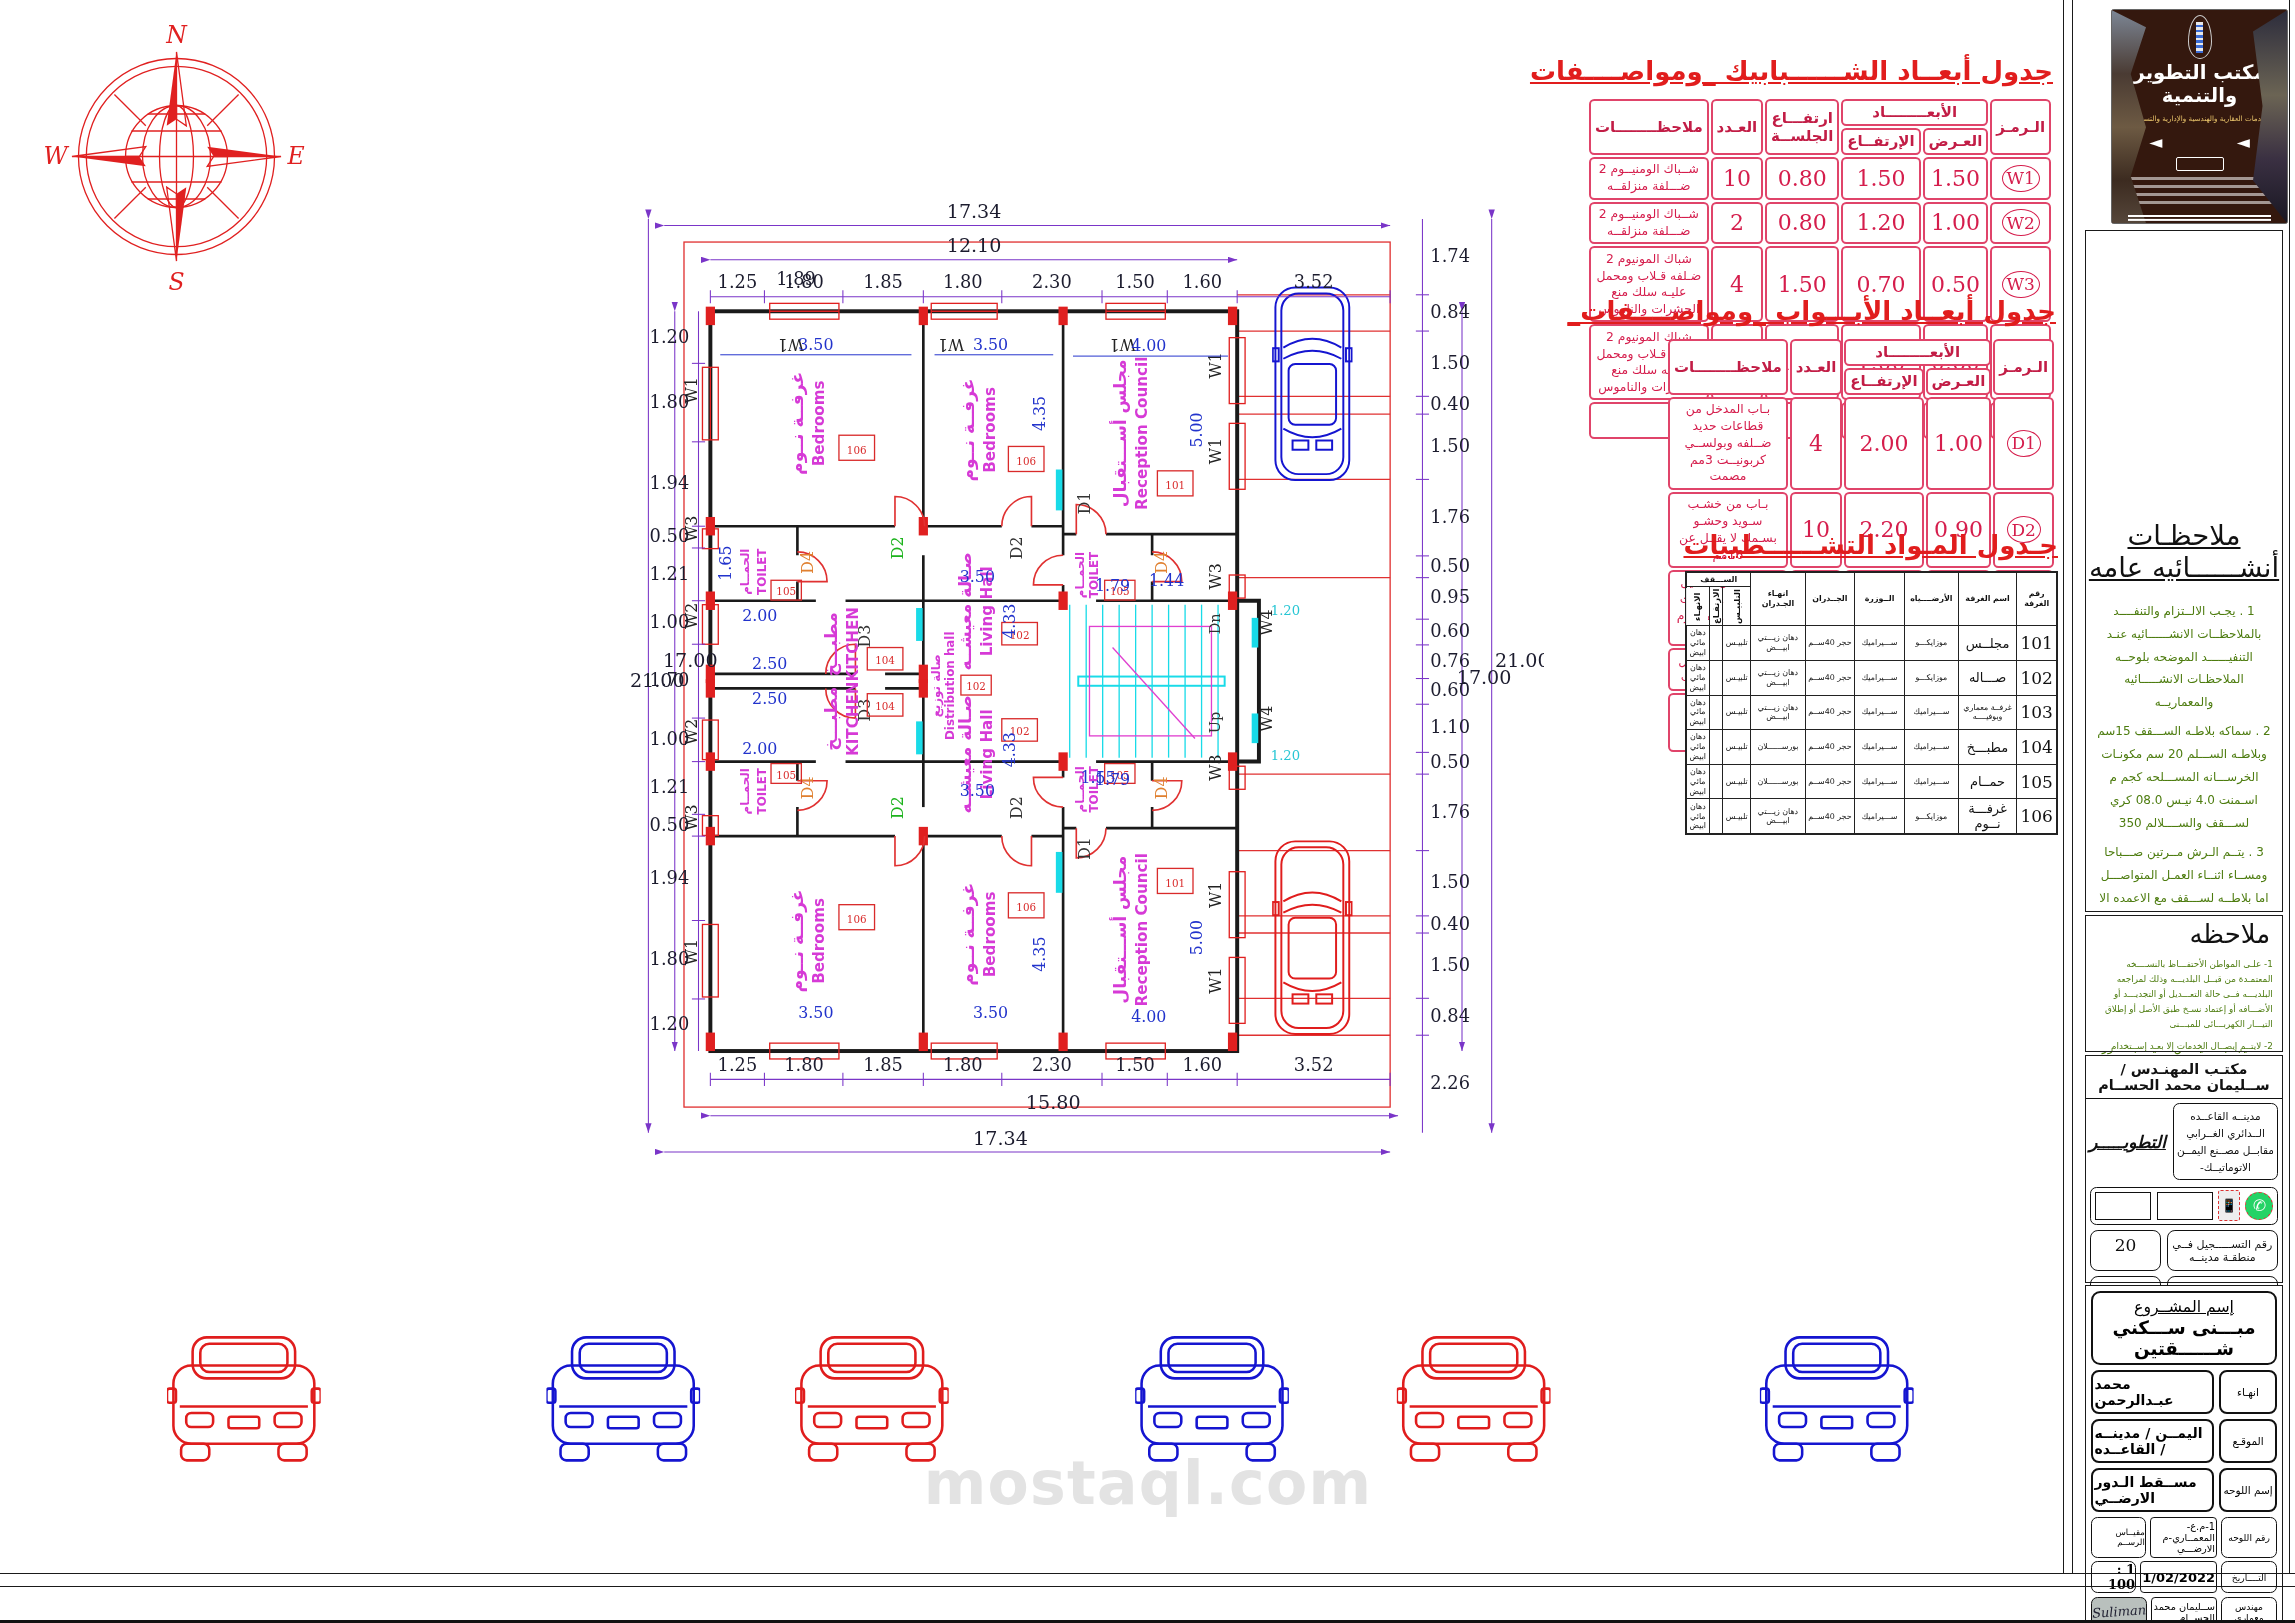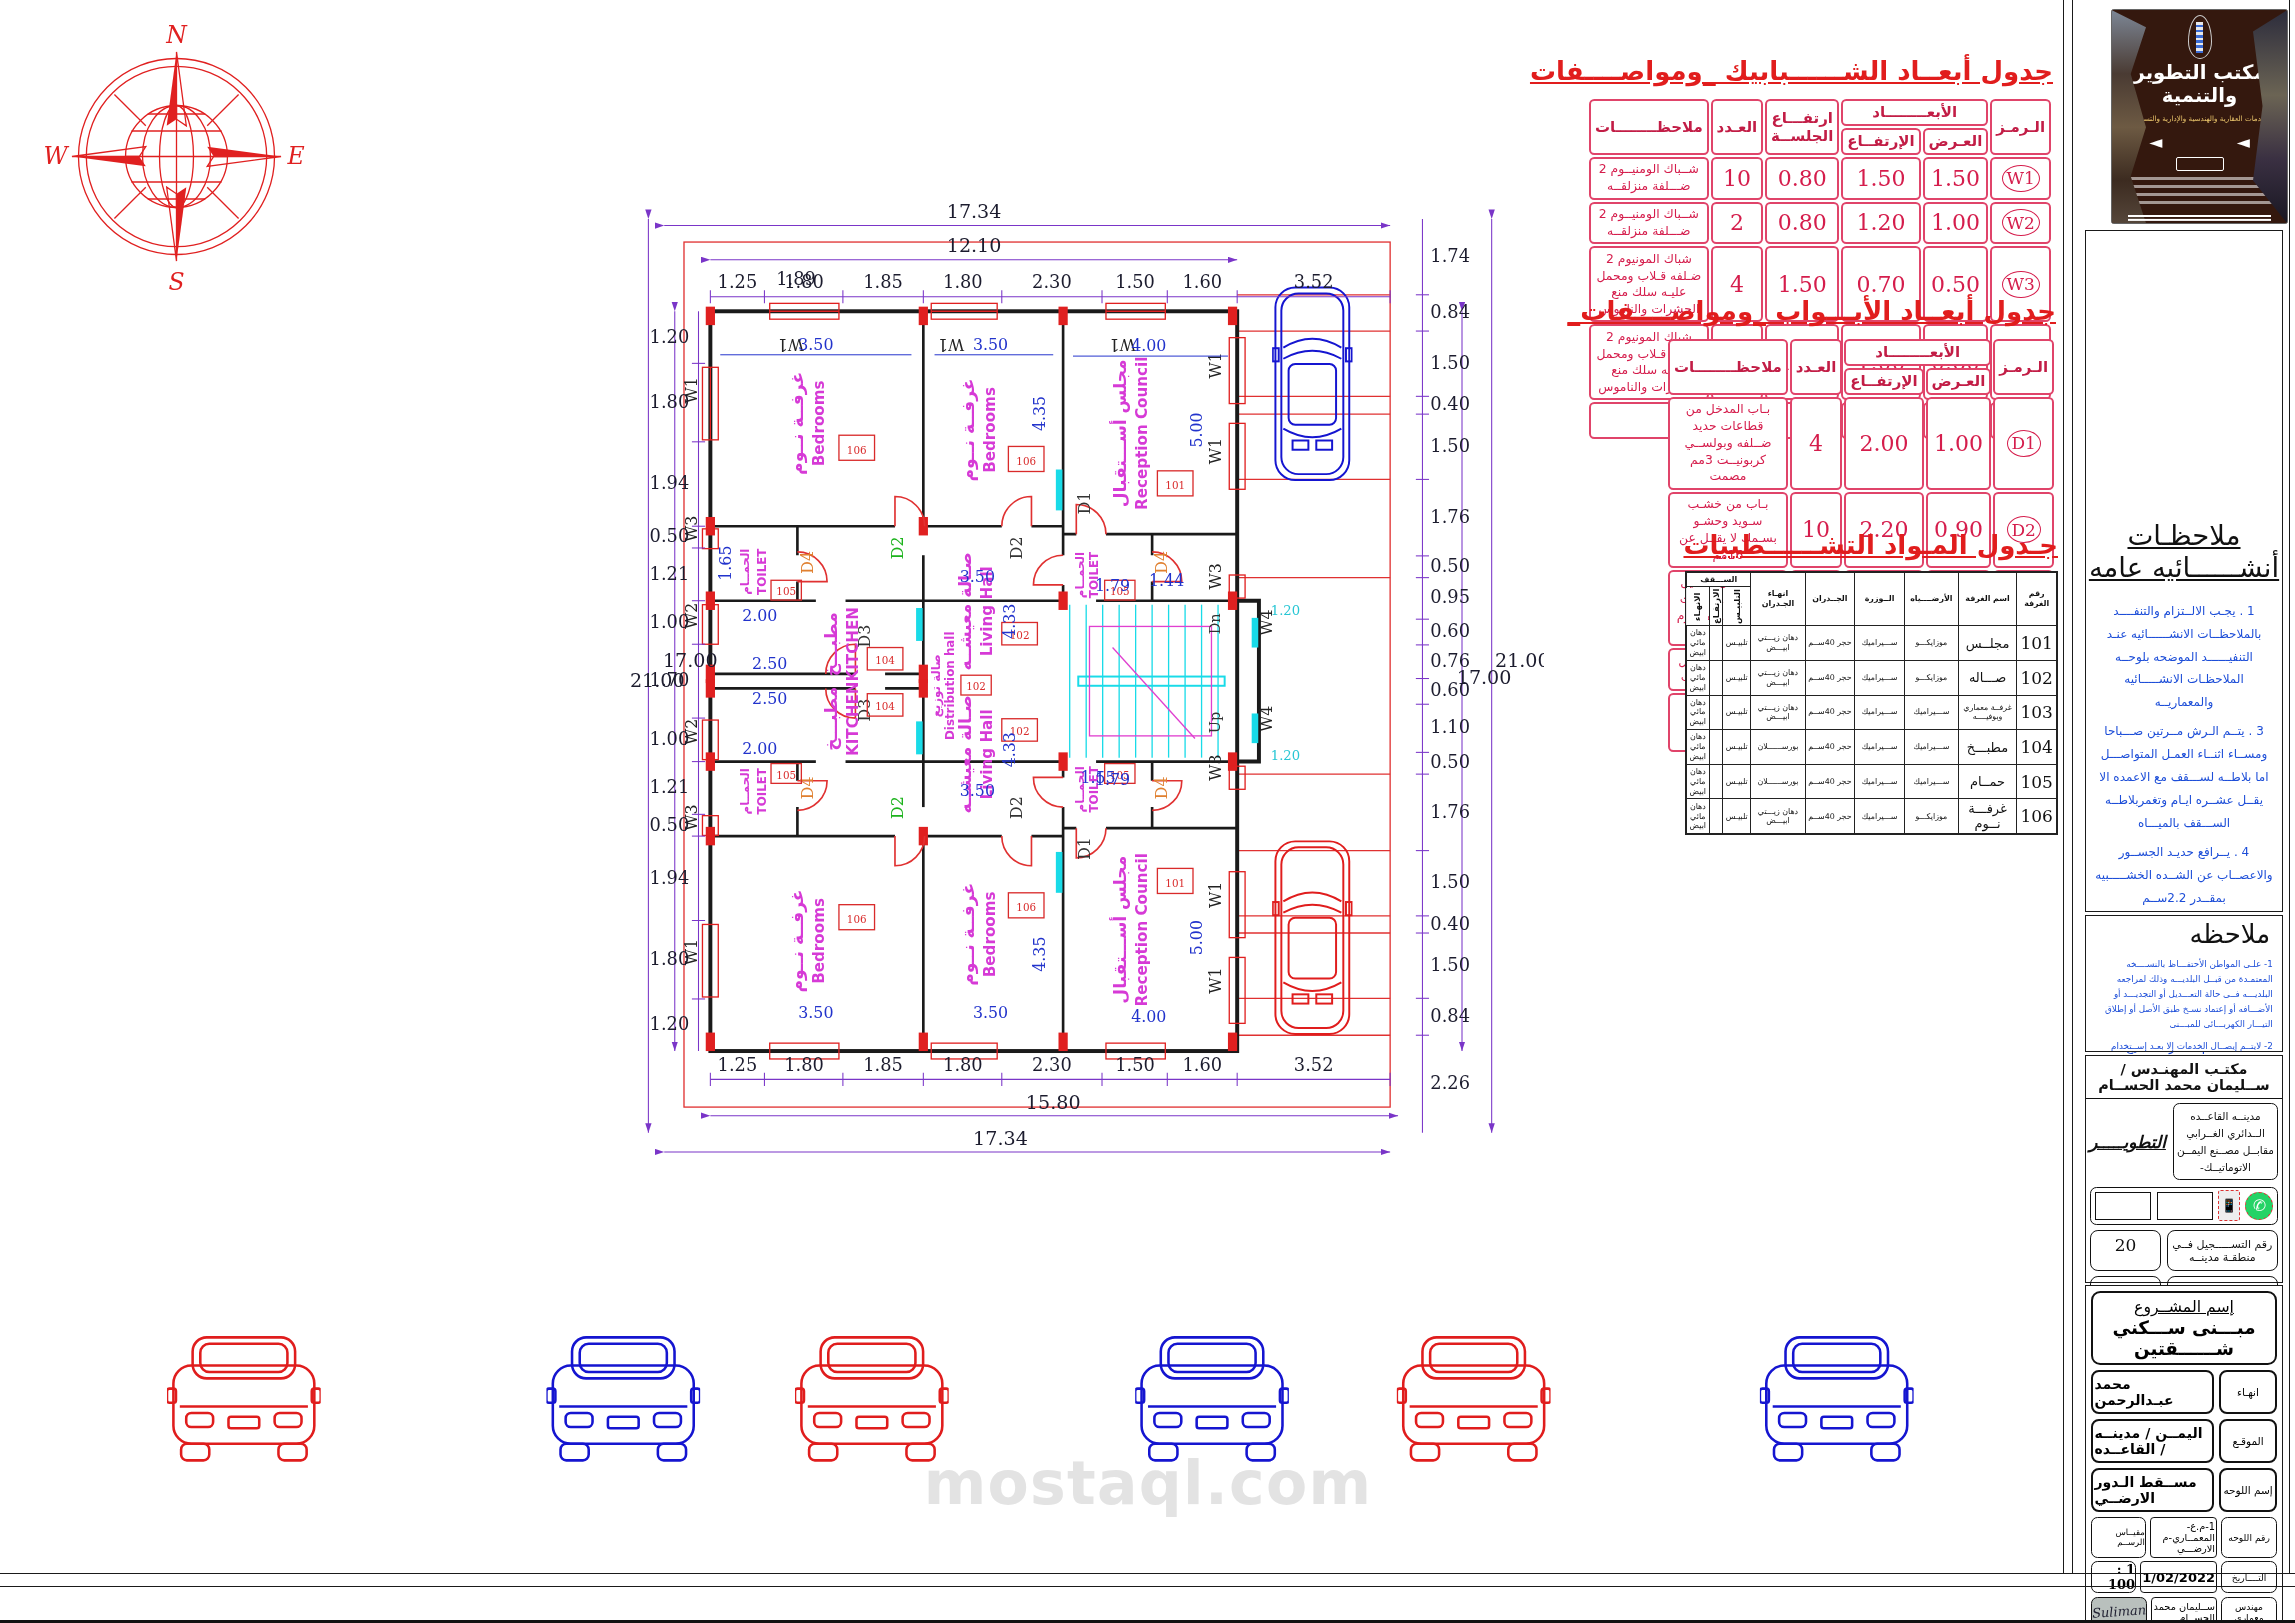--- a/index.html
+++ b/index.html
@@ -44,21 +44,21 @@
   
   .mtbl-wrap{position:absolute;direction:rtl;}
   table.mtbl{border-collapse:collapse;border:2px double #222;width:100%;}
   table.mtbl td,table.mtbl th{border:1px solid #222;color:#111;text-align:center;vertical-align:middle;
        padding:2px 2.6px;font-size:13px;background:#fff;}
   table.mtbl .rot{writing-mode:vertical-rl;transform:rotate(180deg);font-size:8.5px;padding:1.3px;}
   table.mtbl .tiny{font-size:7.9px;line-height:1.25;}
   table.mtbl .rno{font-family:"DejaVu Serif",serif;font-size:17px;}
   
   .notes-title{color:#111;font-size:27.5px;text-align:center;margin:0 0 17px;}
-  .notes-list{direction:rtl;color:#1d4ed8;font-size:12px;line-height:1.9;padding:0 9.2px;text-align:center;}
+  .notes-list{direction:rtl;color:#4d7c0f;font-size:12px;line-height:1.9;padding:0 9.2px;text-align:center;}
   .notes-list li{list-style:none;margin-bottom:6.5px;}
   .green-note{direction:rtl;color:#2eb82e;font-weight:bold;font-size:17px;line-height:1.8;text-align:center;padding:0 5.2px;}
   .misc-title{direction:rtl;color:#111;font-size:26px;text-align:right;padding-right:11.8px;margin:2.6px 0 7.9px;}
   
   .office{direction:rtl;color:#111;}
   .office .hdr{text-align:center;font-weight:bold;font-size:14.4px;border-bottom:1.3px solid #111;padding:5.2px 2.6px;}
   .office .mid{display:flex;align-items:stretch;}
   .office .brand{flex:1;display:flex;align-items:center;justify-content:center;
                  font-size:17px;font-weight:bold;font-style:italic;text-decoration:underline;font-family:"DejaVu Serif",serif;}
   .office .addr{width:98px;border:1.3px solid #111;border-radius:6.5px;margin:3.9px;font-size:10.5px;text-align:center;padding:3.9px 2.6px;line-height:1.6;}
@@ -780,20 +780,21 @@
         <div></div>
         <div></div>
       </div>
     <div class="logo-bar"></div>
   </div>
 
   <div class="panel-box" style="top:230px;height:682px;padding-top:288px;">
     <div class="notes-title" style="text-decoration:underline;">ملاحظـات أنشــــــائيه عامه</div>
     <ul class="notes-list">
       <li>1 . يجـب الالــتزام والتنفــــد بالملاحظــات الانشــــــائيه عنـد التنفيــــــد الموضحه بلوحــه الملاحظـات الانشـــــائيه والمعماريــه</li>
+      <li>2 . سماكه بلاطـه الســـقف 15سم وبلاطـه الســـلم 20 سم مكونـات الخرســـانه المســـلحه  كجم م اسـمنت 4.0 نيـس 08.0 كري لســـقف والســــلالم 350</li>
       <li>3 . يتــم الـرش مــرتين صـــباحا ومســاء اثنــاء العمـل المتواصـــل اما بلاطــه لســـقف مع الاعمده الا يقــل عشــره ايـام وتغمربلاطــه الســـقف بالميـــاه</li>
       <li>4 . يــرافع حديـد الجســور والاعصــاب عن الشــده الخشـــــبيه بمقــدر 2.2ســم</li>
       <li>5 .  يجـب تكنيـــش حديدالجســور والبلاطــات والاعمده فــي جميــع الاطـراف . .</li>
       <li>6 . اشــــايرحديد الاعمده فــوق الصـــبه الخرســـانه يجـب الاتقــل 55ســم قطــر الســـيخ</li>
     </ul>
     <div class="green-note">7.لا يتحمــــل المهنــدس المصــــميم ناتجـــه عن ســوء التنفيــــــد مـالم يكــون هوالمشـراف علــى التنفيـــــــذ</div>
   </div>
 
   <div class="panel-box" style="top:915px;height:137px;">
     <div class="misc-title">ملاحظه</div>

